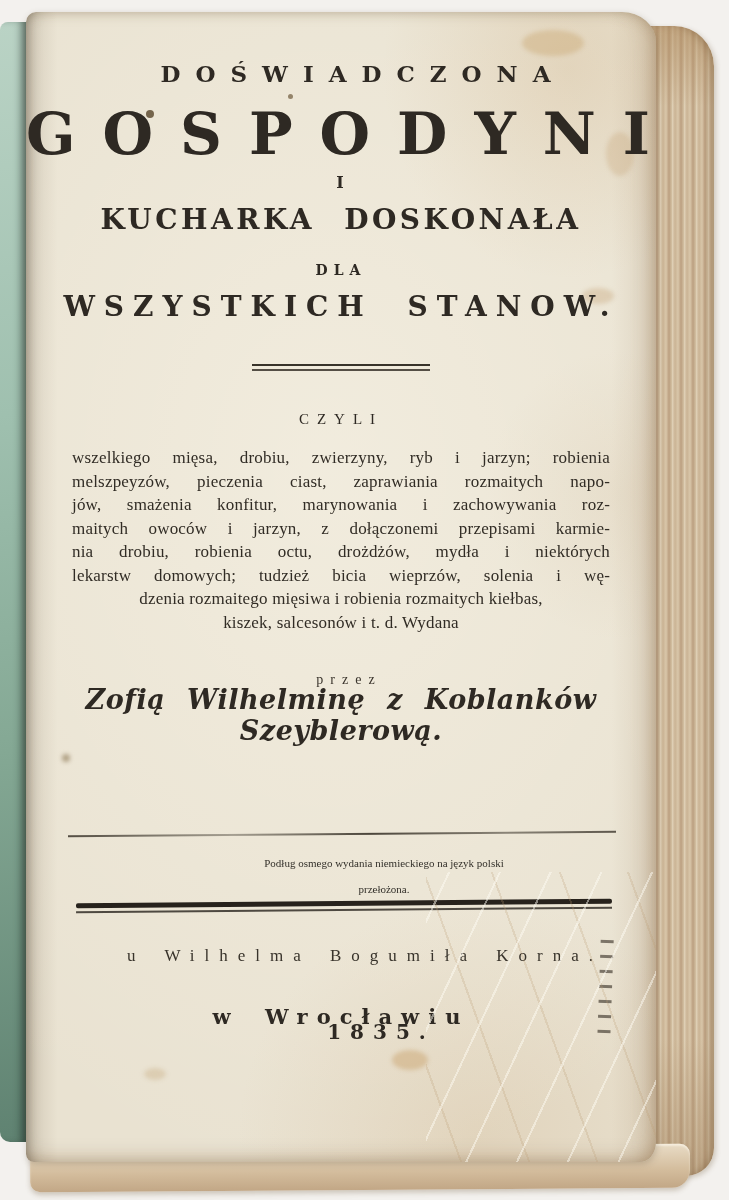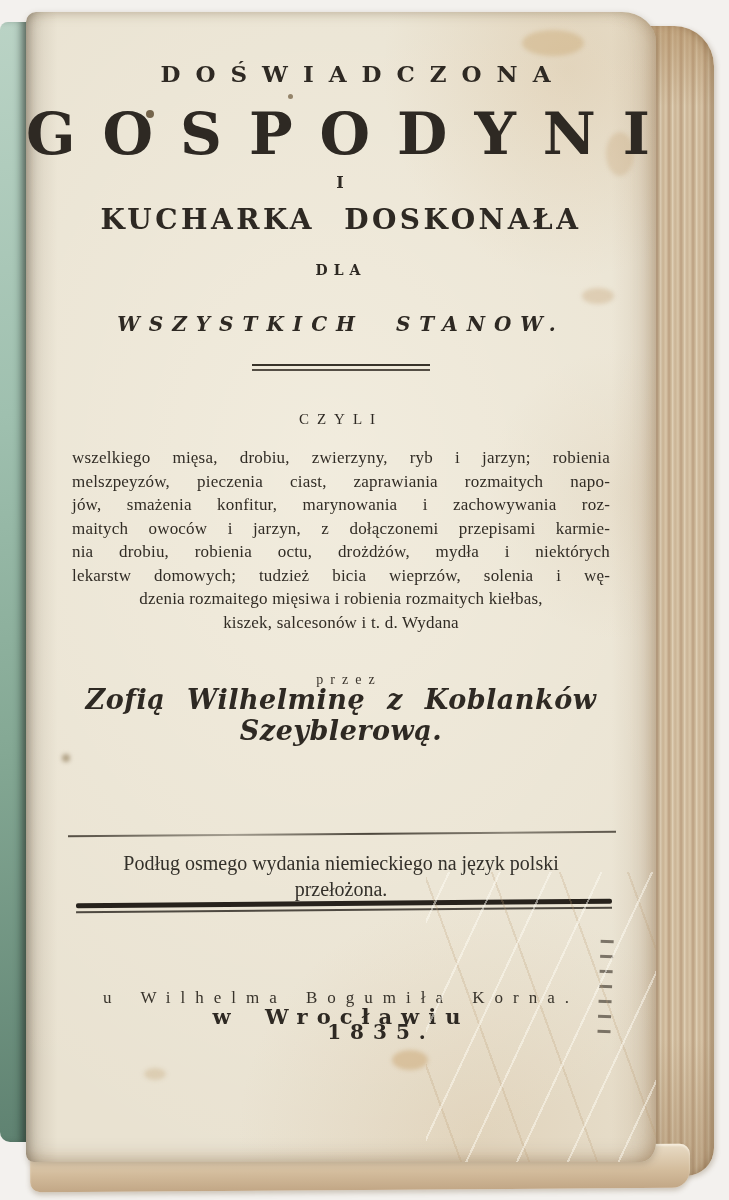--- a/index.html
+++ b/index.html
@@ -70,21 +70,21 @@
   .page > div { position: absolute; }
 
   .center { left: 0; width: 100%; text-align: center; }
   .disp { font-family: "DejaVu Serif", serif; font-weight: bold; }
 
   .tp-series   { top: 48px;  font-size: 23px; letter-spacing: 15px; padding-left: 22px; }
   .tp-main     { top: 88px;  font-size: 58px; letter-spacing: 27px; }
   .tp-conj     { top: 161px; font-size: 16px; letter-spacing: 2px; }
   .tp-sub      { top: 191px; font-size: 28px; letter-spacing: 3.5px; word-spacing: 16px; }
   .tp-dla      { top: 250px; font-size: 14px; letter-spacing: 6px; }
-  .tp-audience { top: 300px; font-size: 20px; letter-spacing: 9px; word-spacing: 16px; font-style: italic; }
+  .tp-audience { top: 278px; font-size: 28px; letter-spacing: 9px; word-spacing: 16px; }
 
   .rule-double {
     top: 352px; left: 50%; transform: translateX(-50%);
     width: 178px; height: 3px;
     border-top: 2px solid #38332a; border-bottom: 2px solid rgba(56,51,42,.85);
   }
 
   .tp-czyli { top: 399px; font-size: 15px; letter-spacing: 8px; font-weight: normal; }
 
   .tp-body {
@@ -102,28 +102,28 @@
   }
 
   .rule-thin {
     top: 821px; left: 42px; width: 548px; height: 2px;
     transform: rotate(-0.45deg);
     background: linear-gradient(90deg,
       rgba(58,52,42,.85), rgba(58,52,42,.4) 30%,
       rgba(58,52,42,.9) 55%, rgba(58,52,42,.55) 80%, rgba(58,52,42,.8));
   }
 
-  .tp-edition { top: 838px; font-size: 20px; line-height: 26px; color: #33302a; }
+  .tp-edition { top: 838px; font-size: 11px; line-height: 26px; color: #33302a; padding-left: 43px; }
 
   .rule-heavy { top: 889px; left: 50px; width: 536px; transform: rotate(-0.5deg); }
   .rule-heavy .bar-thick { height: 5px; background: #27221c; border-radius: 2px; }
   .rule-heavy .bar-thin  { height: 2px; margin-top: 3px; background: rgba(39,34,28,.8); }
 
   .tp-city { top: 992px;  font-size: 21px; letter-spacing: 9px; word-spacing: 9px; }
-  .tp-pub  { top: 976px;  font-size: 17px; letter-spacing: 10px; word-spacing: 5px; color: #38332b; }
+  .tp-pub  { top: 934px;  font-size: 17px; letter-spacing: 10px; word-spacing: 5px; color: #38332b; margin-left: 24px; }
   .tp-year { top: 1008px; font-size: 20px; letter-spacing: 9px; padding-left: 40px; }
 
   .spot { position: absolute; border-radius: 50%; filter: blur(2px); }
 
   .edge-marks {
     position: absolute; right: 44px; top: 928px; width: 13px; height: 98px;
     transform: rotate(2deg);
     background: repeating-linear-gradient(178deg,
       rgba(50,42,32,.6) 0 3px, rgba(50,42,32,0) 3px 15px);
     filter: blur(.4px);

